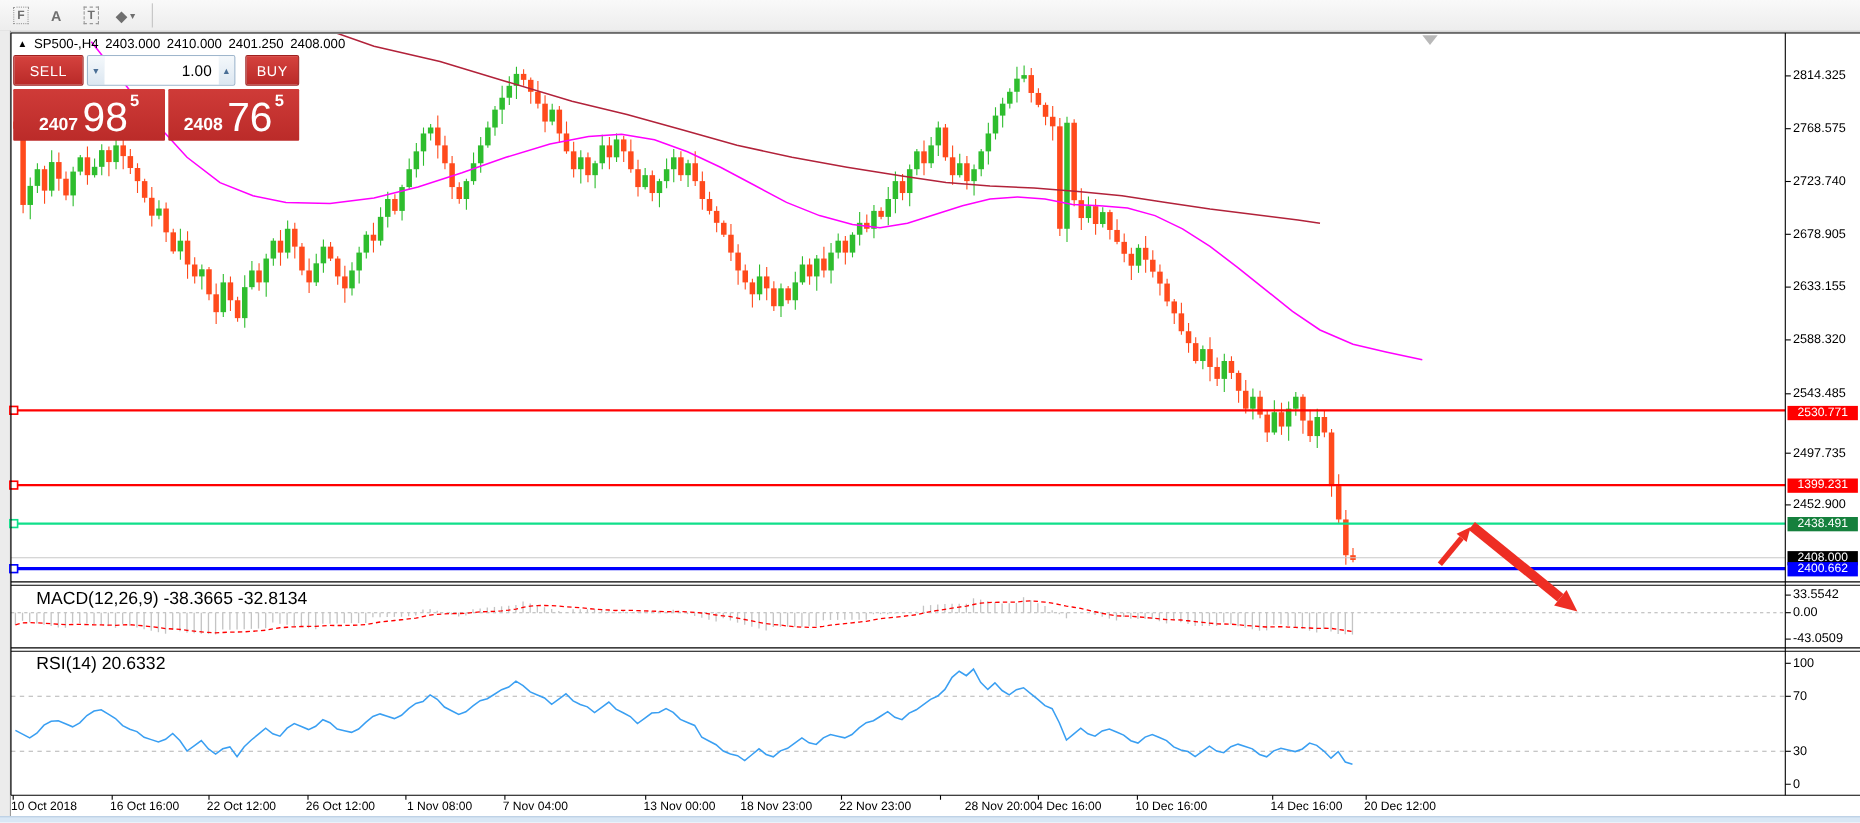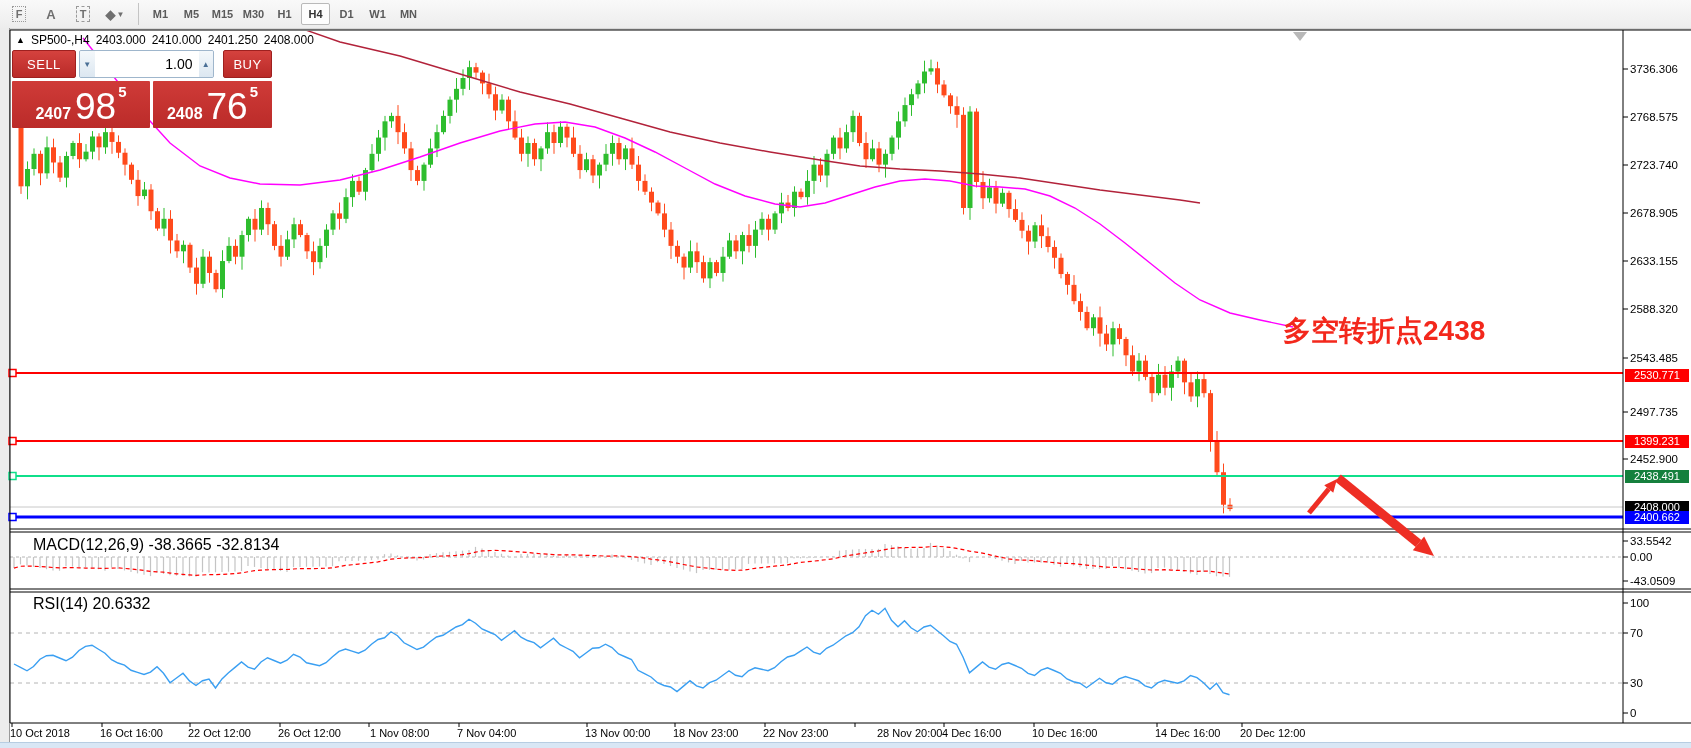--- a/index.html
+++ b/index.html
@@ -697,31 +697,20 @@
       </span>
     <span class="tool-ic">A</span>
     <span class="tool-ic">
         <span class="ic-box" style="border-style:dashed">T</span>
       </span>
     <span class="tool-ic">
         <span>◆</span>
         <span class="caret">▼</span>
       </span>
     <span class="tb-sep"></span>
-    <span id="tf-group" style="display:flex">
-        <span class="tf-btn">M1</span>
-        <span class="tf-btn">M5</span>
-        <span class="tf-btn">M15</span>
-        <span class="tf-btn">M30</span>
-        <span class="tf-btn">H1</span>
-        <span class="tf-btn active">H4</span>
-        <span class="tf-btn">D1</span>
-        <span class="tf-btn">W1</span>
-        <span class="tf-btn">MN</span>
-      </span>
   </div>
 
   <div id="top-edge"></div>
   <div id="left-strip"></div>
 
   <div id="chart-header">
     <span class="tri">▲</span>
     <span>SP500-,H4</span>
     <span>2403.000</span>
     <span>2410.000</span>
@@ -746,27 +735,26 @@
         <span class="p-sup">5</span>
       </div>
       <div class="price-box pb-right">
         <span class="p-small">2408</span>
         <span class="p-big">76</span>
         <span class="p-sup">5</span>
       </div>
     </div>
   </div>
 
-  <div id="annotation" style="left: 1283px; top: 312px; color: rgb(243, 40, 28);">多空转折点2438</div>
 
   <div class="panel-label" style="top:536px">MACD(12,26,9) -38.3665 -32.8134</div>
   <div class="panel-label" style="top:595px">RSI(14) 20.6332</div>
 
   <div id="axis-layer">
-      <div class="ax-label" style="top: 63px;">3736.306</div>
+      <div class="ax-label" style="top: 63px;">2814.325</div>
       <div class="ax-label" style="top: 111px;">2768.575</div>
       <div class="ax-label" style="top: 159px;">2723.740</div>
       <div class="ax-label" style="top: 207px;">2678.905</div>
       <div class="ax-label" style="top: 255px;">2633.155</div>
       <div class="ax-label" style="top: 303px;">2588.320</div>
       <div class="ax-label" style="top: 352px;">2543.485</div>
       <div class="ax-label" style="top: 406px;">2497.735</div>
       <div class="ax-label" style="top: 453px;">2452.900</div>
       <div class="ax-label" style="top: 535px;">33.5542</div>
       <div class="ax-label" style="top: 551px;">0.00</div>

